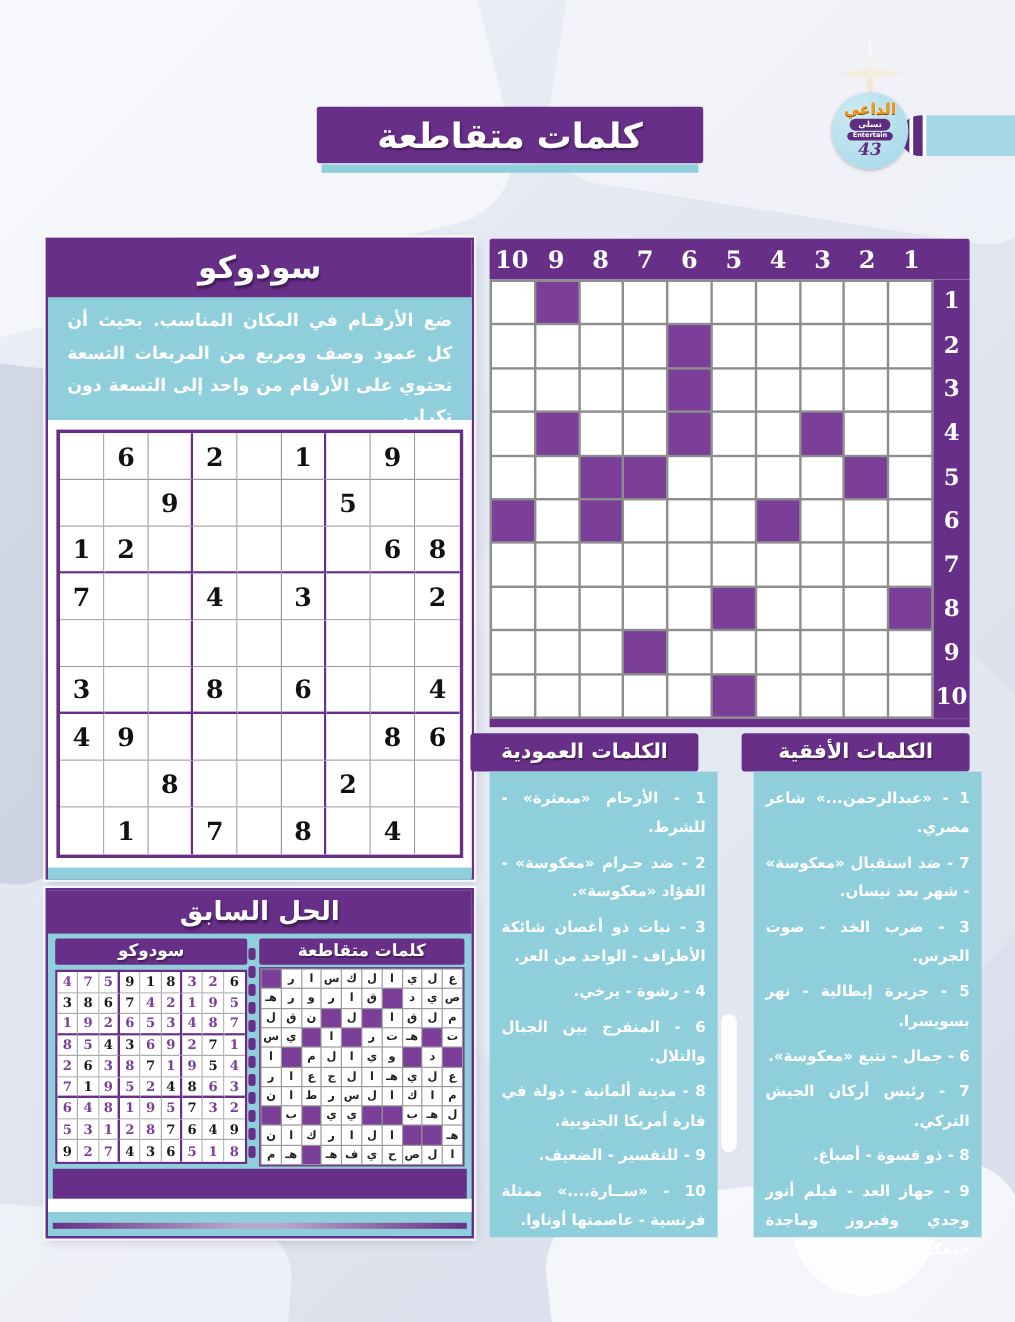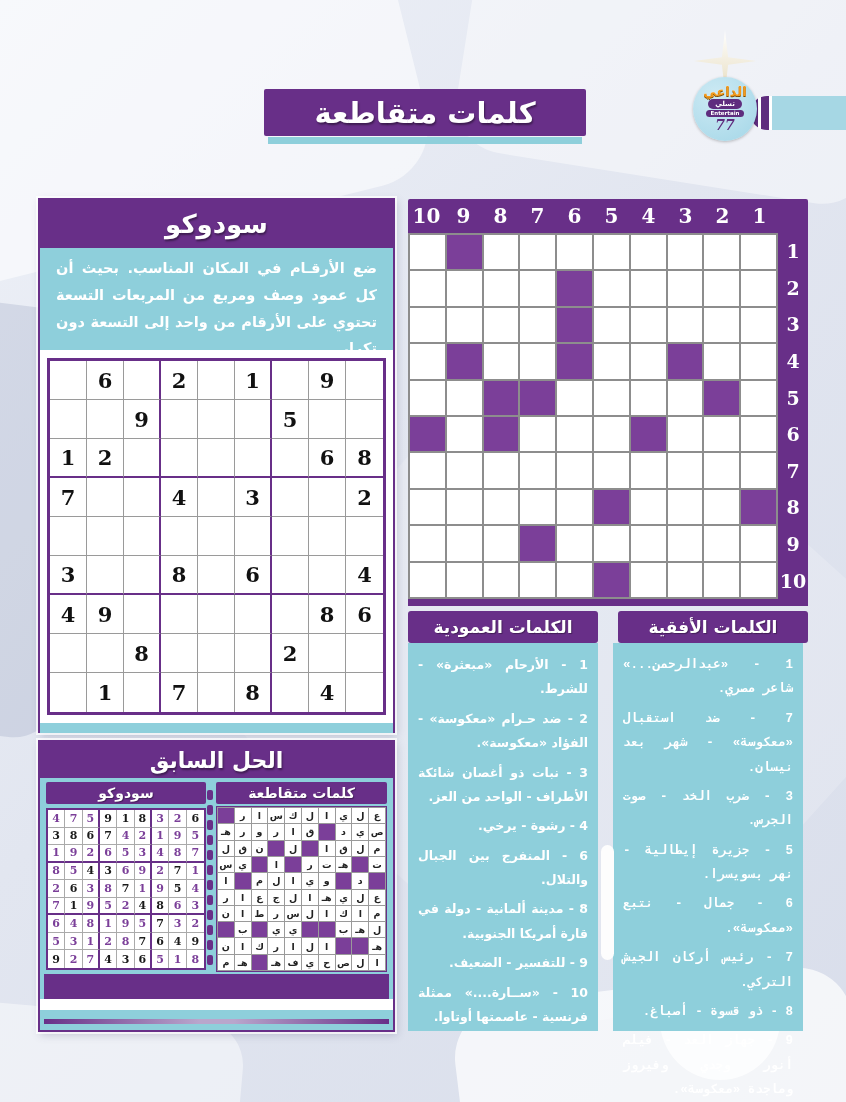--- a/index.html
+++ b/index.html
@@ -121,21 +121,21 @@
     <span class="p"></span>
       <span class="w"></span>
       <span class="p"></span>
       <span class="w"></span>
       <span class="t"></span>
   </div>
   <div class="logo-circle">
     <span class="logo-wordmark">الداعي</span>
     <span class="logo-pill">تسلي</span>
     <span class="logo-pill en">Entertain</span>
-    <span class="logo-pagenum">77</span>
+    <span class="logo-pagenum">43</span>
   </div>
   <div class="title-banner">كلمات متقاطعة</div>
   <div class="title-underline"></div>
 
   <div class="sudoku-box">
     <div class="sudoku-head">سودوكو</div>
     <div class="sudoku-instr">ضع الأرقـام في المكان المناسب. بحيث أن كل عمود وصف ومربع من المربعات التسعة تحتوي على الأرقام من واحد إلى التسعة دون تكرار.</div>
     <div class="sudoku-panel">
       <div id="sd-grid">
           <div class="sd-cell" style="border-right: 1px solid rgb(154, 154, 154); border-bottom: 1px solid rgb(154, 154, 154);"></div>
@@ -345,33 +345,33 @@
       <span>4</span>
       <span>5</span>
       <span>6</span>
       <span>7</span>
       <span>8</span>
       <span>9</span>
       <span>10</span>
     </div>
   <div class="cw-bottom"></div>
 
-  <div class="clue-head" style="left:408px;">الكلمات العمودية</div>
+  <div class="clue-head" style="left:392px;">الكلمات العمودية</div>
   <div class="clue-body" style="left:408px;" id="down-clues">
       <div class="clue">1 - الأرحام «مبعثرة» - للشرط.</div>
       <div class="clue">2 - ضد حـرام «معكوسة» - الفؤاد «معكوسة».</div>
       <div class="clue">3 - نبات ذو أغصان شائكة الأطراف - الواحد من العز.</div>
       <div class="clue">4 - رشوة - يرخي.</div>
       <div class="clue">6 - المنفرج بين الجبال والتلال.</div>
       <div class="clue">8 - مدينة ألمانية - دولة في قارة أمريكا الجنوبية.</div>
       <div class="clue">9 - للتفسير - الضعيف.</div>
       <div class="clue">10 - «ســارة....» ممثلة فرنسية - عاصمتها أوتاوا.</div>
     </div>
   <div class="clue-head" style="left:618px;">الكلمات الأفقية</div>
-  <div class="clue-body" style="left:613px;font-family:Liberation Mono, monospace;" id="across-clues">
+  <div class="clue-body" style="left:628px;" id="across-clues">
       <div class="clue">1 - «عبدالرحمن...» شاعر مصري.</div>
       <div class="clue">7 - ضد استقبال «معكوسة» - شهر بعد نيسان.</div>
       <div class="clue">3 - ضرب الخد - صوت الجرس.</div>
       <div class="clue">5 - جزيرة إيطالية - نهر بسويسرا.</div>
       <div class="clue">6 - جمال - نتبع «معكوسة».</div>
       <div class="clue">7 - رئيس أركان الجيش التركي.</div>
       <div class="clue">8 - ذو قسوة - أصباغ.</div>
       <div class="clue">9 - جهاز العد - فيلم أنور وجدي وفيروز وماجدة «معكوسة».</div>
     </div>
   <div class="clue-divider"></div>

